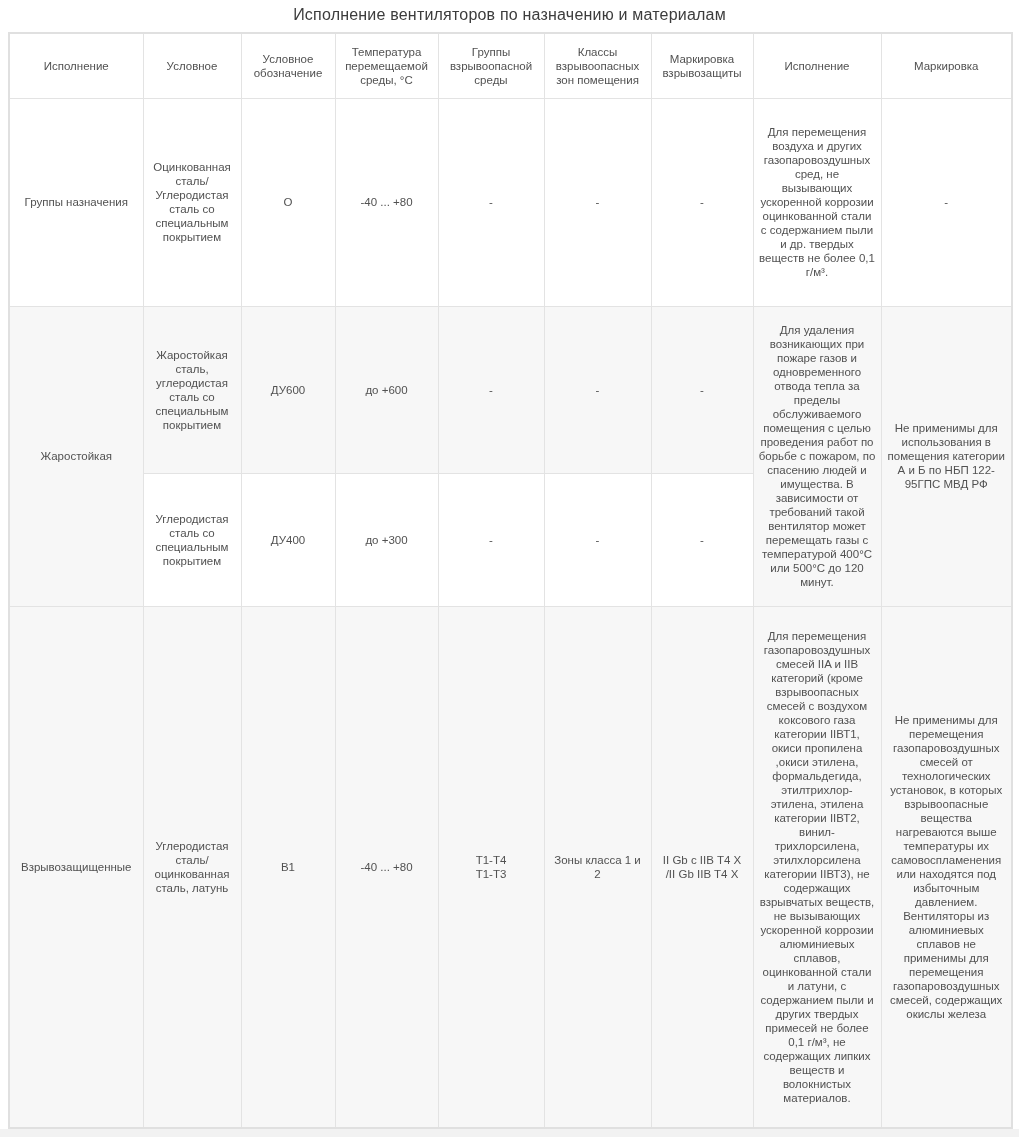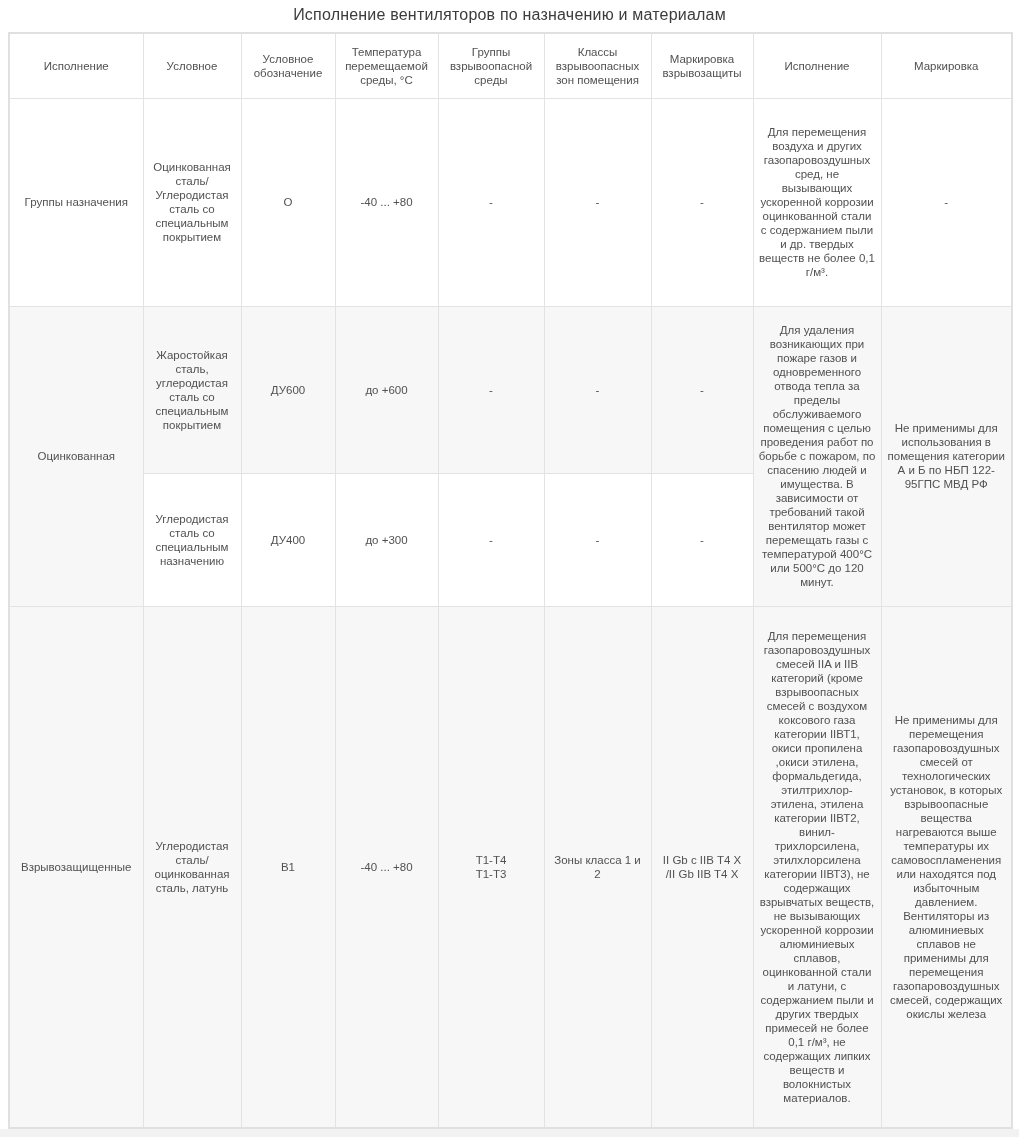--- a/index.html
+++ b/index.html
@@ -90,32 +90,32 @@
         <td>Оцинкованная сталь/ Углеродистая сталь со специальным покрытием</td>
         <td>О</td>
         <td>-40 ... +80</td>
         <td>-</td>
         <td>-</td>
         <td>-</td>
         <td>Для перемещения воздуха и других газопаровоздушных сред, не вызывающих ускоренной коррозии оцинкованной стали с содержанием пыли и др. твердых веществ не более 0,1 г/м³.</td>
         <td>-</td>
       </tr>
       <tr>
-        <td rowspan="2">Оцинкованная</td>
+        <td rowspan="2">Жаростойкая</td>
         <td>Жаростойкая сталь, углеродистая сталь со специальным покрытием</td>
         <td>ДУ600</td>
         <td>до +600</td>
         <td>-</td>
         <td>-</td>
         <td>-</td>
         <td rowspan="2">Для удаления возникающих при пожаре газов и одновременного отвода тепла за пределы обслуживаемого помещения с целью проведения работ по борьбе с пожаром, по спасению людей и имущества. В зависимости от требований такой вентилятор может перемещать газы с температурой 400°С или 500°С до 120 минут.</td>
         <td rowspan="2">Не применимы для использования в помещения категории А и Б по НБП 122-95ГПС МВД РФ</td>
       </tr>
       <tr>
-        <td>Углеродистая сталь со специальным назначению</td>
+        <td>Углеродистая сталь со специальным покрытием</td>
         <td>ДУ400</td>
         <td>до +300</td>
         <td>-</td>
         <td>-</td>
         <td>-</td>
       </tr>
       <tr>
         <td>Взрывозащищенные</td>
         <td>Углеродистая сталь/ оцинкованная сталь, латунь</td>
         <td>В1</td>

